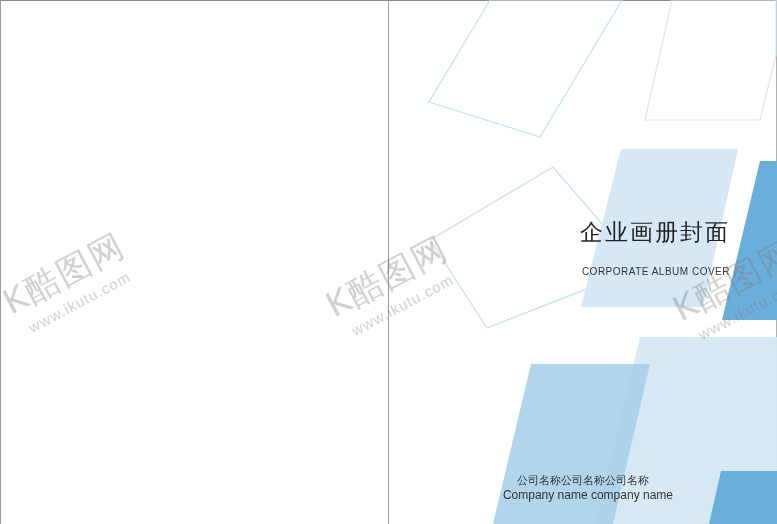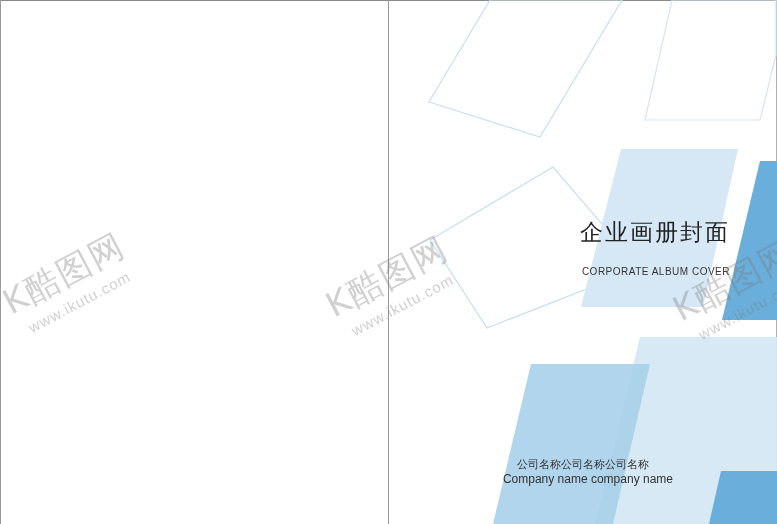--- a/index.html
+++ b/index.html
@@ -7,21 +7,21 @@
     .spread { position: absolute; left: 0; top: 0; width: 777px; height: 524px; background: #fff; }
     .frame-top { position: absolute; left: 0; top: 0; width: 777px; height: 1px; background: #8a8a8a; }
     .frame-left { position: absolute; left: 0; top: 0; width: 1px; height: 524px; background: #9a9a9a; }
     .fold-line { position: absolute; left: 388px; top: 0; width: 1px; height: 524px; background: #9a9a9a; }
     .frame-right { position: absolute; left: 776px; top: 0; width: 1px; height: 524px; background: #b0b0b0; }
     svg.shapes { position: absolute; left: 0; top: 0; }
     .title-block { position: absolute; left: 560px; top: 218px; width: 170px; text-align: right; }
     .title-cn { font-family: "DejaVu Sans", sans-serif; font-size: 23px; color: #222; letter-spacing: 2px; line-height: 28px; font-weight: 400; }
     .title-en { font-size: 10px; color: #333; letter-spacing: 0.5px; margin-top: 20px; }
     .company-block { position: absolute; left: 493px; top: 458px; width: 180px; text-align: center; }
-    .company-cn { font-family: "DejaVu Sans", sans-serif; font-size: 11px; color: #333; line-height: 14px; }
+    .company-cn { font-family: "DejaVu Sans", sans-serif; font-size: 11px; color: #333; line-height: 14px; margin-top: 16px; }
     .company-en { font-size: 12px; color: #333; line-height: 15px; text-align: right; }
     .wm { position: absolute; color: rgba(120,120,120,0.35); transform: rotate(-28deg); transform-origin: left top; white-space: nowrap; pointer-events: none; }
     .wm .logo { font-family: "DejaVu Sans", sans-serif; font-size: 34px; letter-spacing: 2px; }
     .wm .url { font-size: 15px; letter-spacing: 1px; margin-left: 10px; }
   </style>
 </head>
 <body>
 
 <div class="spread">
   <div class="frame-top"></div>

